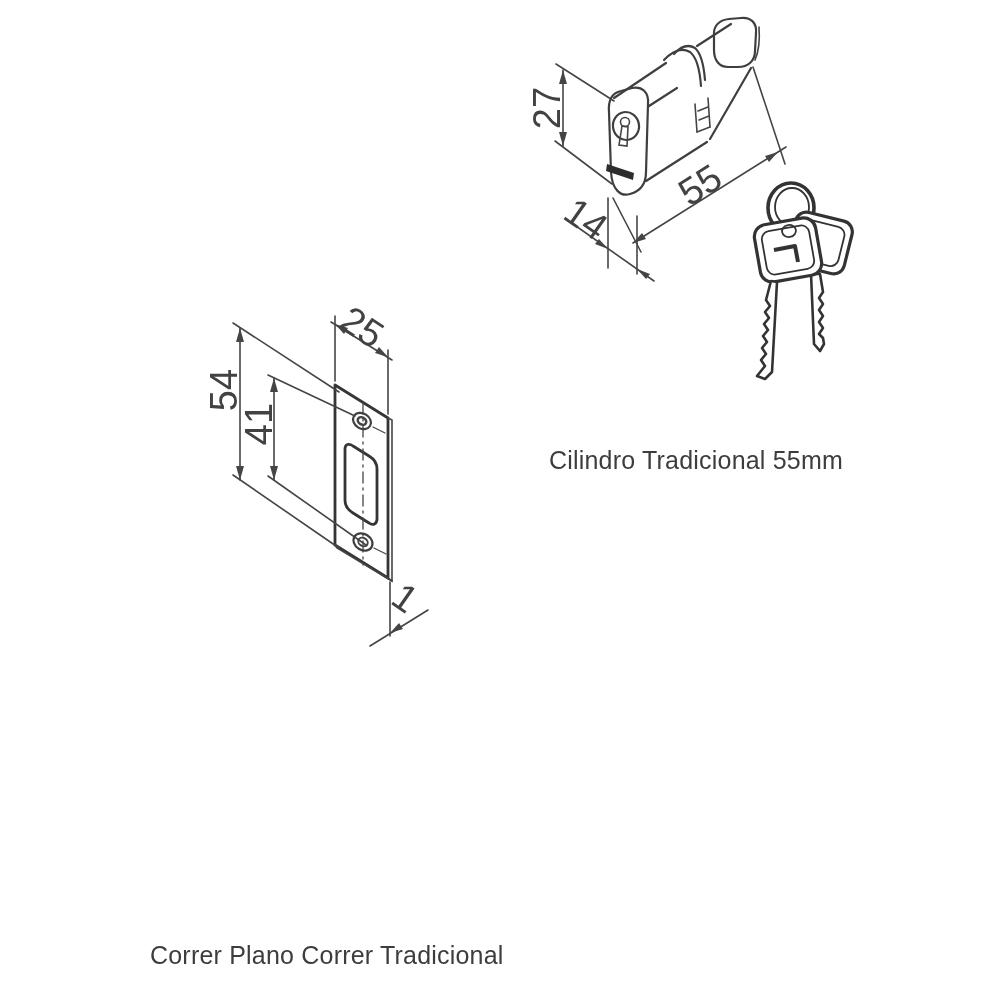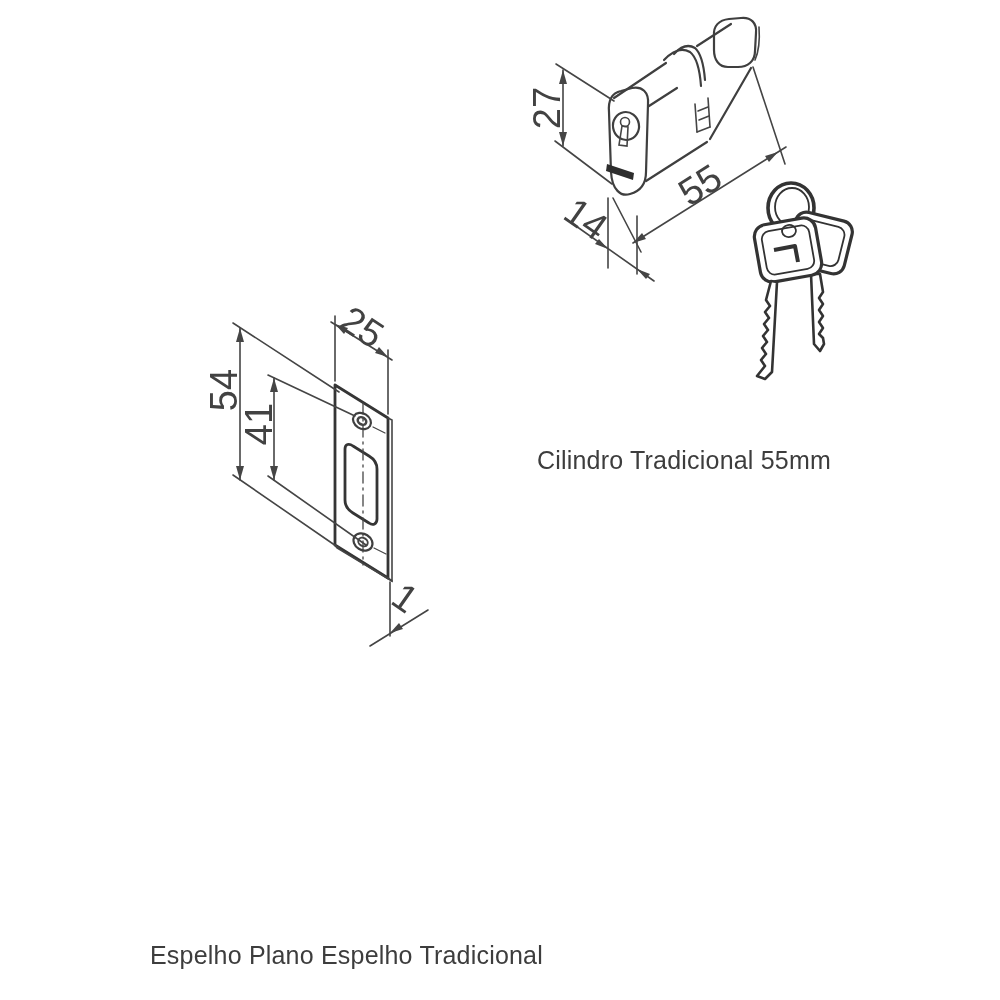--- a/index.html
+++ b/index.html
@@ -1,21 +1,21 @@
 <!DOCTYPE html>
 <html><head>
 <meta charset="utf-8">
 <style>
   html,body{margin:0;padding:0;background:#ffffff;}
   body{width:1000px;height:1000px;position:relative;overflow:hidden;
        font-family:"Liberation Sans",sans-serif;}
   #stage{position:absolute;left:0;top:0;width:1000px;height:1000px;}
   svg{position:absolute;left:0;top:0;}
   .caption{position:absolute;font-size:25px;color:#3d3d3d;letter-spacing:0.2px;white-space:nowrap;}
-  #caption-cylinder{left:537px;top:446px;}
+  #caption-cylinder{left:549px;top:446px;}
   #caption-plate{left:150px;top:941px;}
   .dim-text{font-family:"Liberation Sans",sans-serif;font-size:38px;fill:#424242;}
   .line{stroke:#454545;stroke-width:1.6;fill:none;stroke-linecap:round;}
   .obj{stroke:#3f3f3f;stroke-width:2.2;fill:none;stroke-linejoin:round;stroke-linecap:round;}
   .obj-bold{stroke:#353535;stroke-width:2.8;fill:none;stroke-linejoin:round;stroke-linecap:round;}
   .key{stroke:#333333;stroke-width:3.2;fill:#ffffff;stroke-linejoin:round;stroke-linecap:round;}
   .key-thin{stroke:#333333;stroke-width:1.8;fill:none;stroke-linejoin:round;}
   .arrow{fill:#454545;stroke:none;}
   .dark{fill:#2d2d2d;stroke:none;}
 </style>
@@ -155,15 +155,15 @@
 
     <path class="line" d="M 390,582 L 390,636"></path>
     <path class="line" d="M 370,646 L 428,610"></path>
     <path class="arrow" d="M 390,633 L 403,629 L 399,623 Z"></path>
     <text class="dim-text" x="405" y="611" text-anchor="middle" transform="rotate(35 405 598)">1</text>
   </g>
 </svg>
 
 <div class="caption" id="caption-cylinder">Cilindro Tradicional 55mm</div>
 
-<div class="caption" id="caption-plate">Espelho Plano Espelho Tradicional</div>
+<div class="caption" id="caption-plate">Correr Plano Correr Tradicional</div>
 
 </div>
 
 </body></html>

